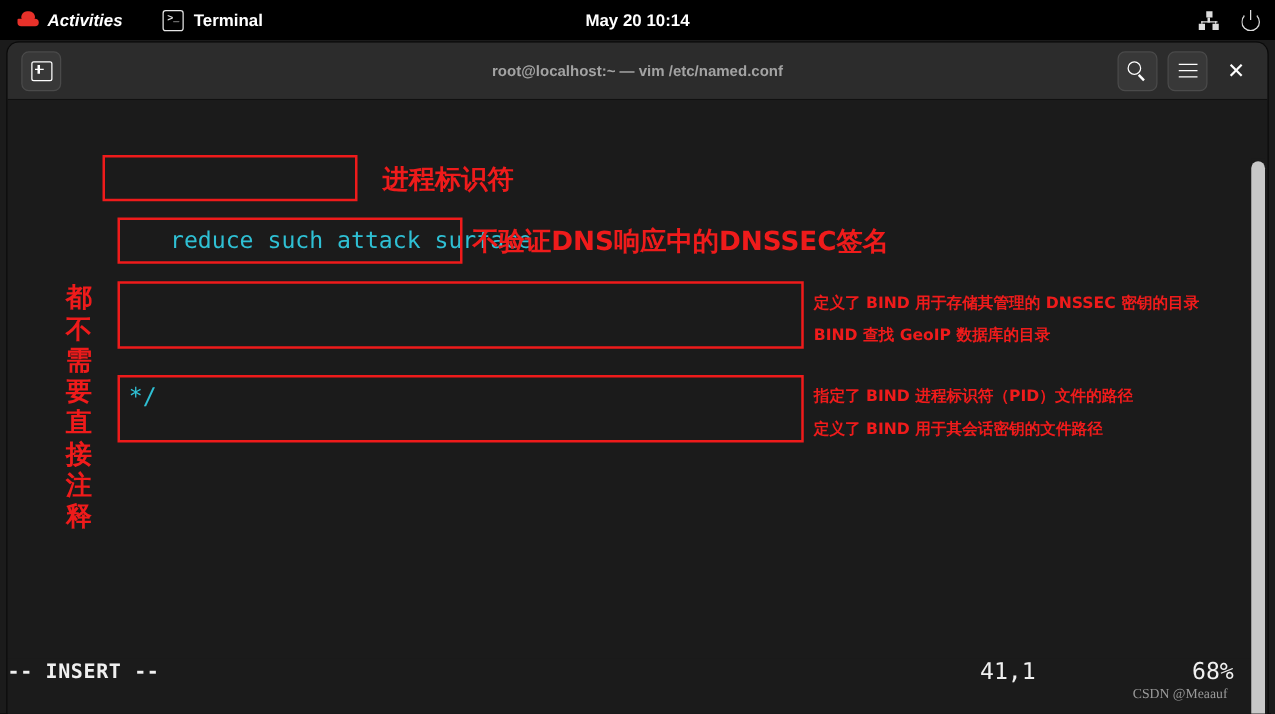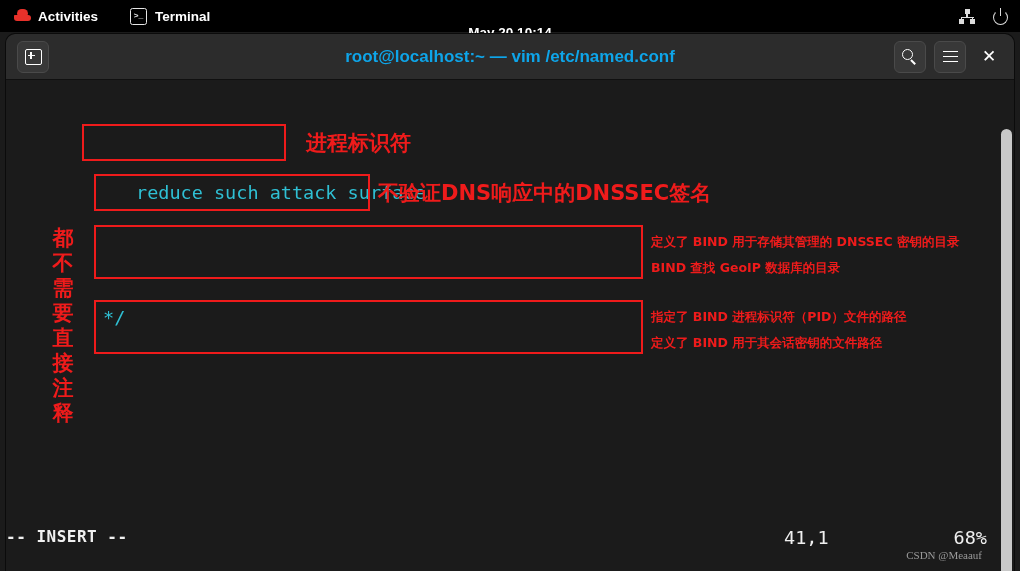--- a/index.html
+++ b/index.html
@@ -22,21 +22,21 @@
   .topbar {
     position: absolute; left: 0; top: 0;
     width: 1020px; height: 32px;
     background: #000;
     display: flex; align-items: center;
     color: #ffffff;
     font-size: 13.5px;
     font-weight: 700;
   }
   .topbar-left { display: flex; align-items: center; padding-left: 14px; gap: 8px; }
-  .activities { display: flex; align-items: center; gap: 7px; cursor: pointer; }
+  .activities { display: flex; align-items: center; gap: 7px; cursor: pointer; font-style: italic; }
   .redhat-logo { width: 17px; height: 14px; position: relative; display: inline-block; }
   .redhat-logo .hat-top {
     position: absolute; left: 3px; top: 0px; width: 11px; height: 7px;
     background: #e8312a;
     border-radius: 6px 6px 3px 3px;
   }
   .redhat-logo .hat-brim {
     position: absolute; left: 0px; top: 6px; width: 17px; height: 6px;
     background: #e8312a;
     border-radius: 2px 7px 7px 7px;
@@ -51,21 +51,20 @@
     display: flex; align-items: center; justify-content: center;
     font-family: "Liberation Mono", monospace;
     font-weight: bold;
     line-height: 1;
   }
   .topbar-clock {
     position: absolute; left: 0; right: 0; top: 0;
     height: 32px;
     display: flex; align-items: center; justify-content: center;
     pointer-events: none;
-    margin-top: 16px;
   }
   .topbar-clock span { pointer-events: auto; cursor: pointer; }
   .topbar-right {
     position: absolute; right: 12px; top: 0; height: 32px;
     display: flex; align-items: center; gap: 18px;
   }
   .ic-net { width: 16px; height: 15px; position: relative; }
   .ic-net i {
     position: absolute; background: #dcdcdc; display: block;
   }
@@ -103,21 +102,21 @@
     height: 45px;
     background: #2c2c2c;
     border-bottom: 1px solid #101010;
     border-radius: 9px 9px 0 0;
     position: relative;
     display: flex; align-items: center;
   }
   .tb-title {
     position: absolute; left: 0; right: 0; top: 0; height: 45px;
     display: flex; align-items: center; justify-content: center;
-    color: #0ea5e9; font-size: 17px; font-weight: 700;
+    color: #a3a3a3; font-size: 12px; font-weight: 700;
     pointer-events: none;
   }
   .tb-btn {
     width: 30px; height: 30px;
     background: #383838;
     border: 1px solid #4a4a4a;
     border-radius: 6px;
     display: flex; align-items: center; justify-content: center;
     color: #ffffff;
     cursor: pointer;

